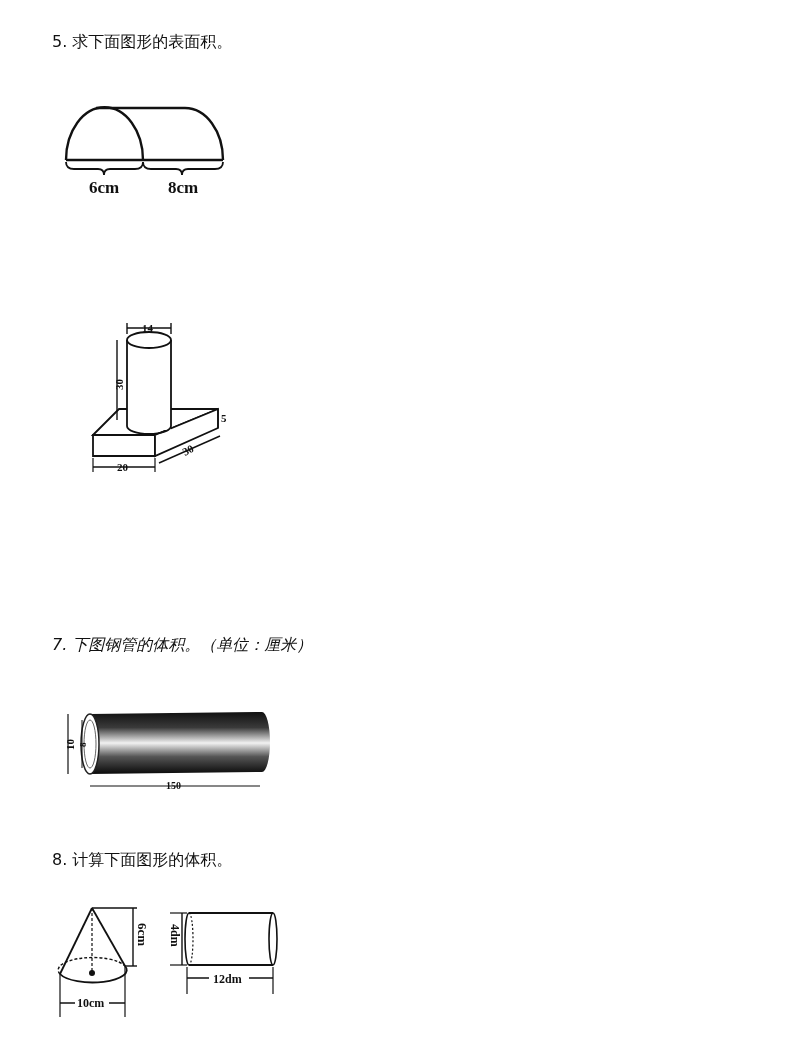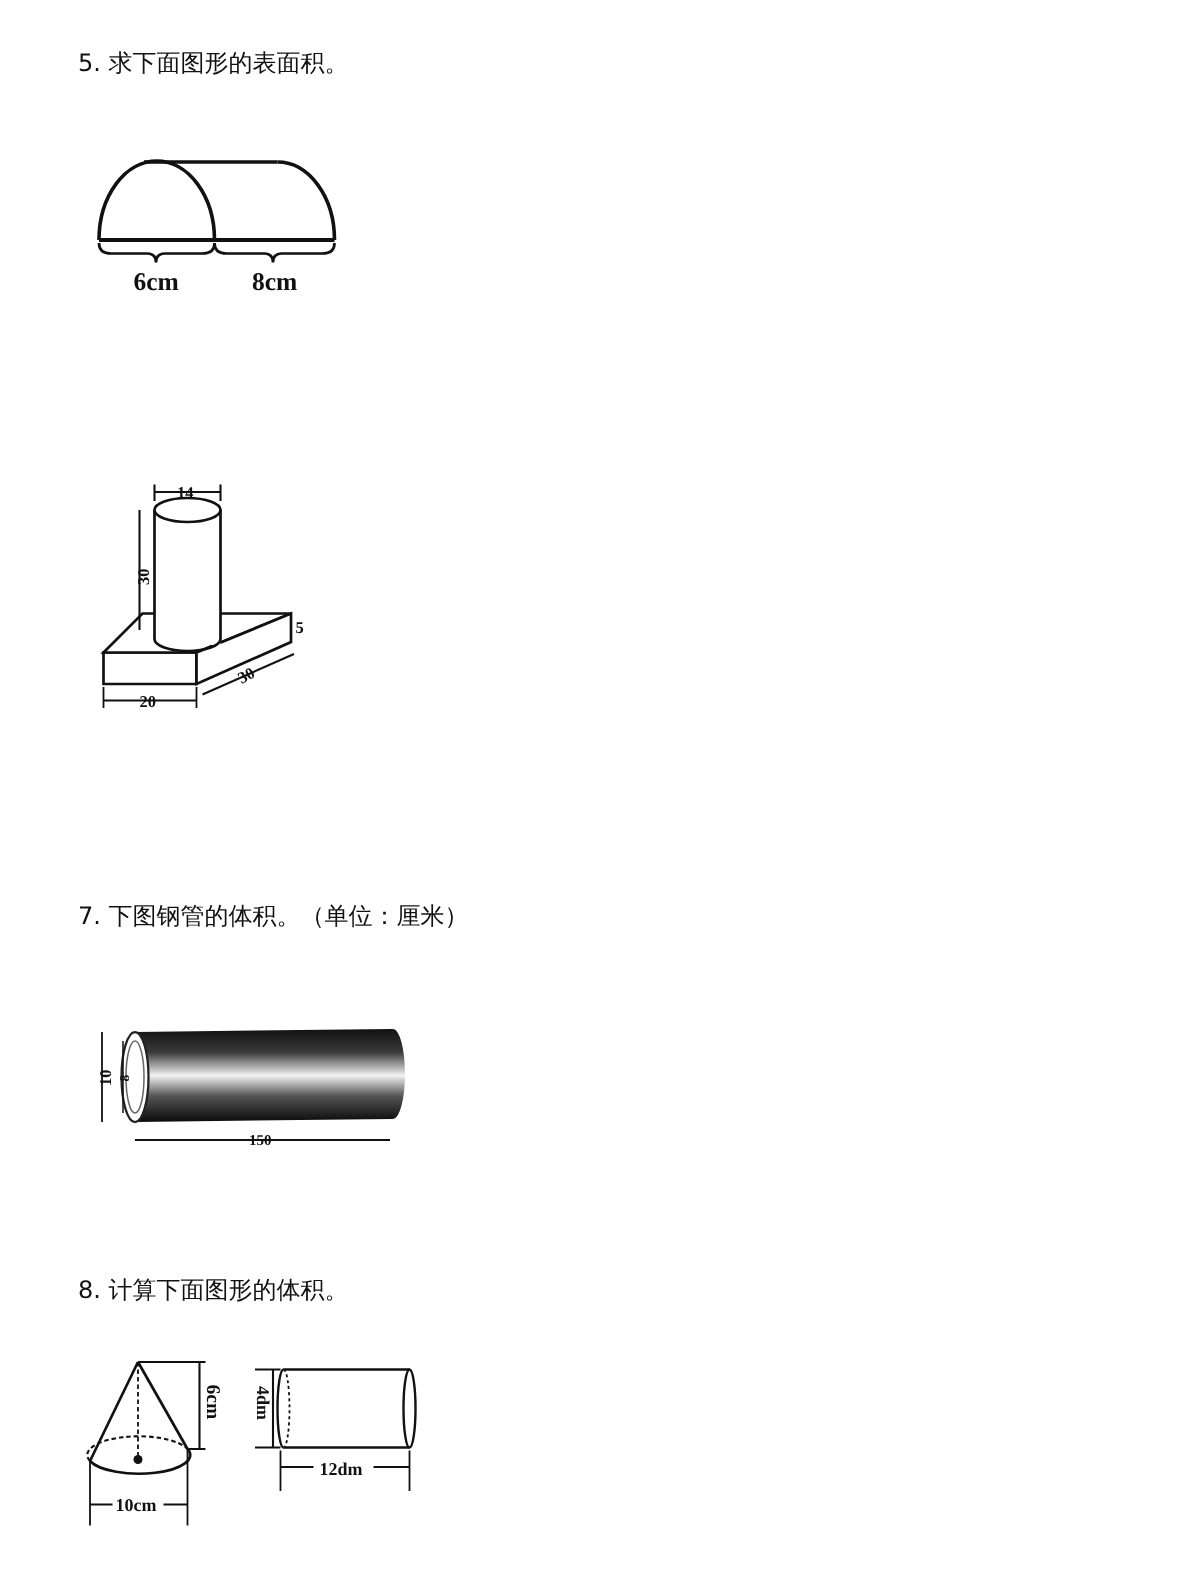--- a/index.html
+++ b/index.html
@@ -25,21 +25,21 @@
 
     <line x1="6" y1="65" x2="163" y2="65" stroke="#111" stroke-width="2.6"></line>
 
     <path d="M6,67 Q6,74 14,74 L38,74 Q44,74 44,80 Q44,74 50,74 L75,74 Q83,74 83,67" fill="none" stroke="#111" stroke-width="1.8"></path>
     <path d="M83,67 Q83,74 91,74 L116,74 Q122,74 122,80 Q122,74 128,74 L155,74 Q163,74 163,67" fill="none" stroke="#111" stroke-width="1.8"></path>
     <text x="29" y="98" font-size="17">6cm</text>
     <text x="108" y="98" font-size="17">8cm</text>
   </svg>
 </div>
 
-<div class="fig" style="left:63px; top:318px;">
+<div class="fig" style="left:87px; top:318px;">
   <svg width="145" height="160" viewBox="0 0 145 160">
 
     <polygon points="6,117 68,117 68,138 6,138" fill="#fff" stroke="#111" stroke-width="1.8"></polygon>
     <polygon points="6,117 32,91 131,91 68,117" fill="#fff" stroke="#111" stroke-width="1.8"></polygon>
     <polygon points="68,117 131,91 131,110 68,138" fill="#fff" stroke="#111" stroke-width="1.8"></polygon>
 
     <rect x="40" y="22" width="44" height="90" fill="#fff" stroke="none"></rect>
     <line x1="40" y1="22" x2="40" y2="108" stroke="#111" stroke-width="1.8"></line>
     <line x1="84" y1="22" x2="84" y2="108" stroke="#111" stroke-width="1.8"></line>
     <ellipse cx="62" cy="22" rx="22" ry="8" fill="#fff" stroke="#111" stroke-width="1.8"></ellipse>
@@ -59,23 +59,23 @@
     <line x1="72" y1="145" x2="133" y2="118" stroke="#111" stroke-width="1.4"></line>
     <text x="0" y="0" font-size="11" transform="translate(98,138) rotate(-28)">30</text>
 
     <line x1="6" y1="140" x2="6" y2="154" stroke="#111" stroke-width="1.2"></line>
     <line x1="68" y1="140" x2="68" y2="154" stroke="#111" stroke-width="1.2"></line>
     <line x1="6" y1="149" x2="68" y2="149" stroke="#111" stroke-width="1.4"></line>
     <text x="30" y="153" font-size="11">20</text>
   </svg>
 </div>
 
-<div class="q-title" style="top:600px;">7. 下图钢管的体积。（单位：厘米）</div>
+<div class="q-title" style="top:634px;font-style:italic;">7. 下图钢管的体积。（单位：厘米）</div>
 
-<div class="fig" style="left:62px; top:682px;">
+<div class="fig" style="left:62px; top:708px;">
   <svg width="210" height="90" viewBox="0 0 210 90">
     <defs>
       <linearGradient id="pipeGrad" x1="0" y1="0" x2="0" y2="1">
         <stop offset="0" stop-color="#111"></stop>
         <stop offset="0.25" stop-color="#3a3a3a"></stop>
         <stop offset="0.5" stop-color="#f2f2f2"></stop>
         <stop offset="0.72" stop-color="#555"></stop>
         <stop offset="1" stop-color="#0a0a0a"></stop>
       </linearGradient>
     </defs>

